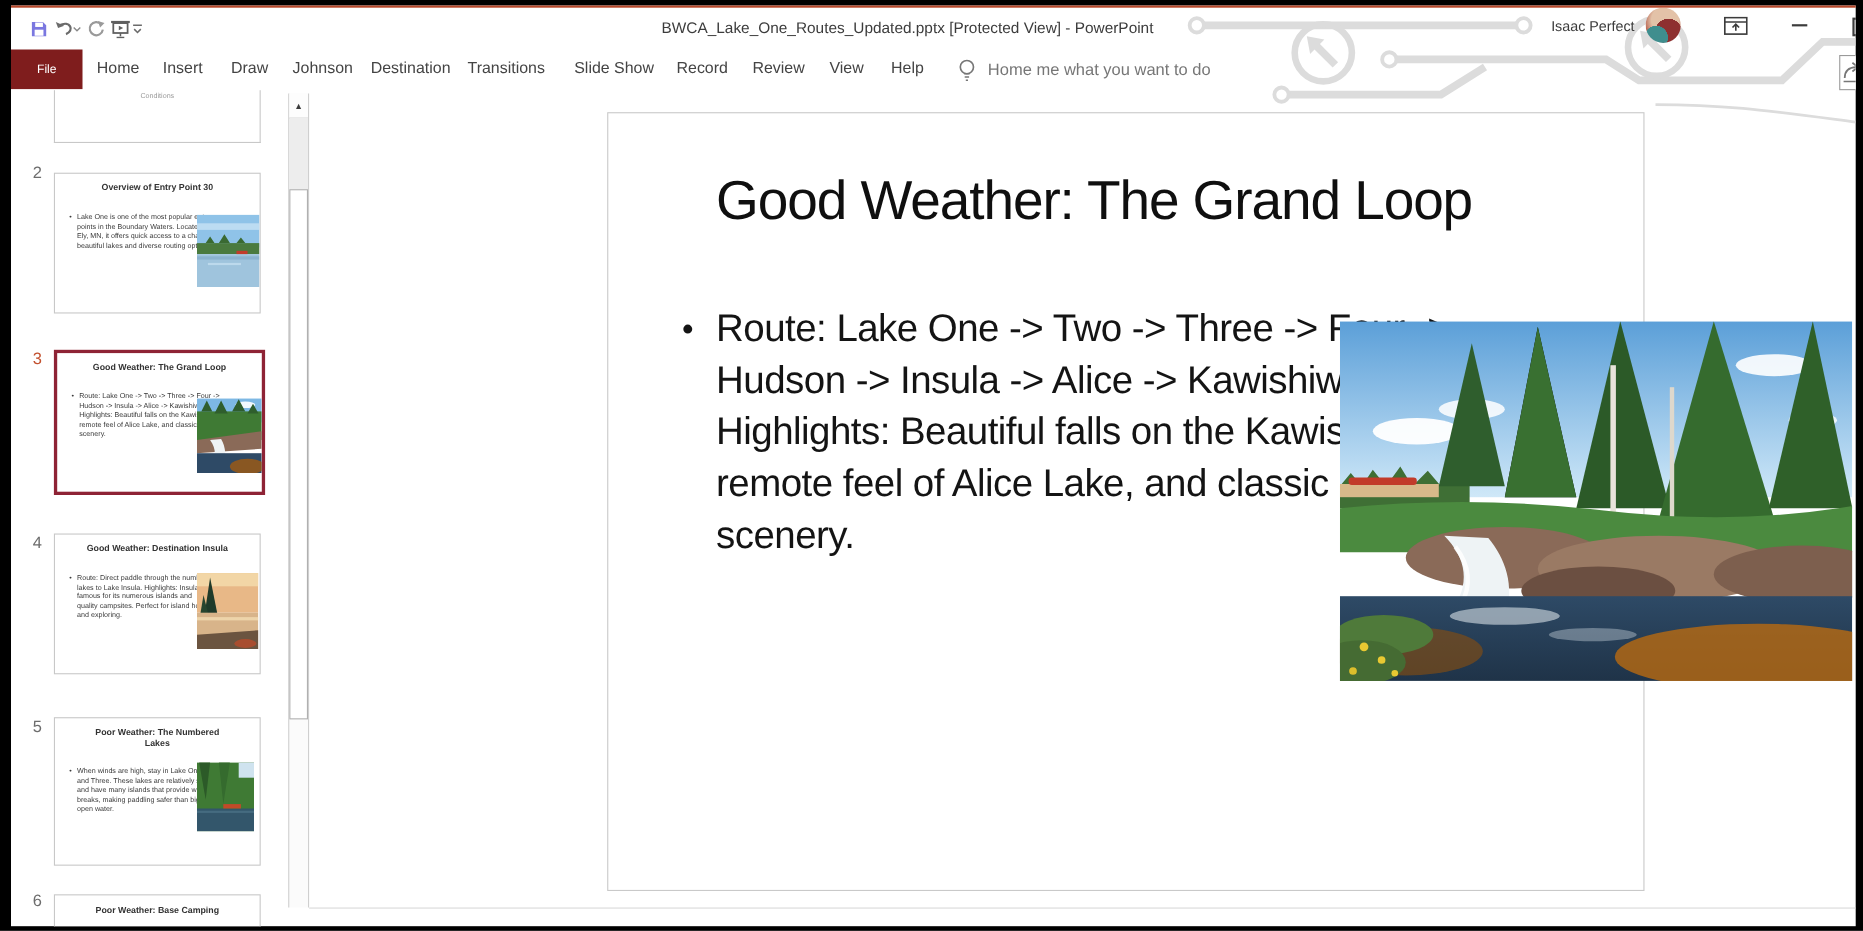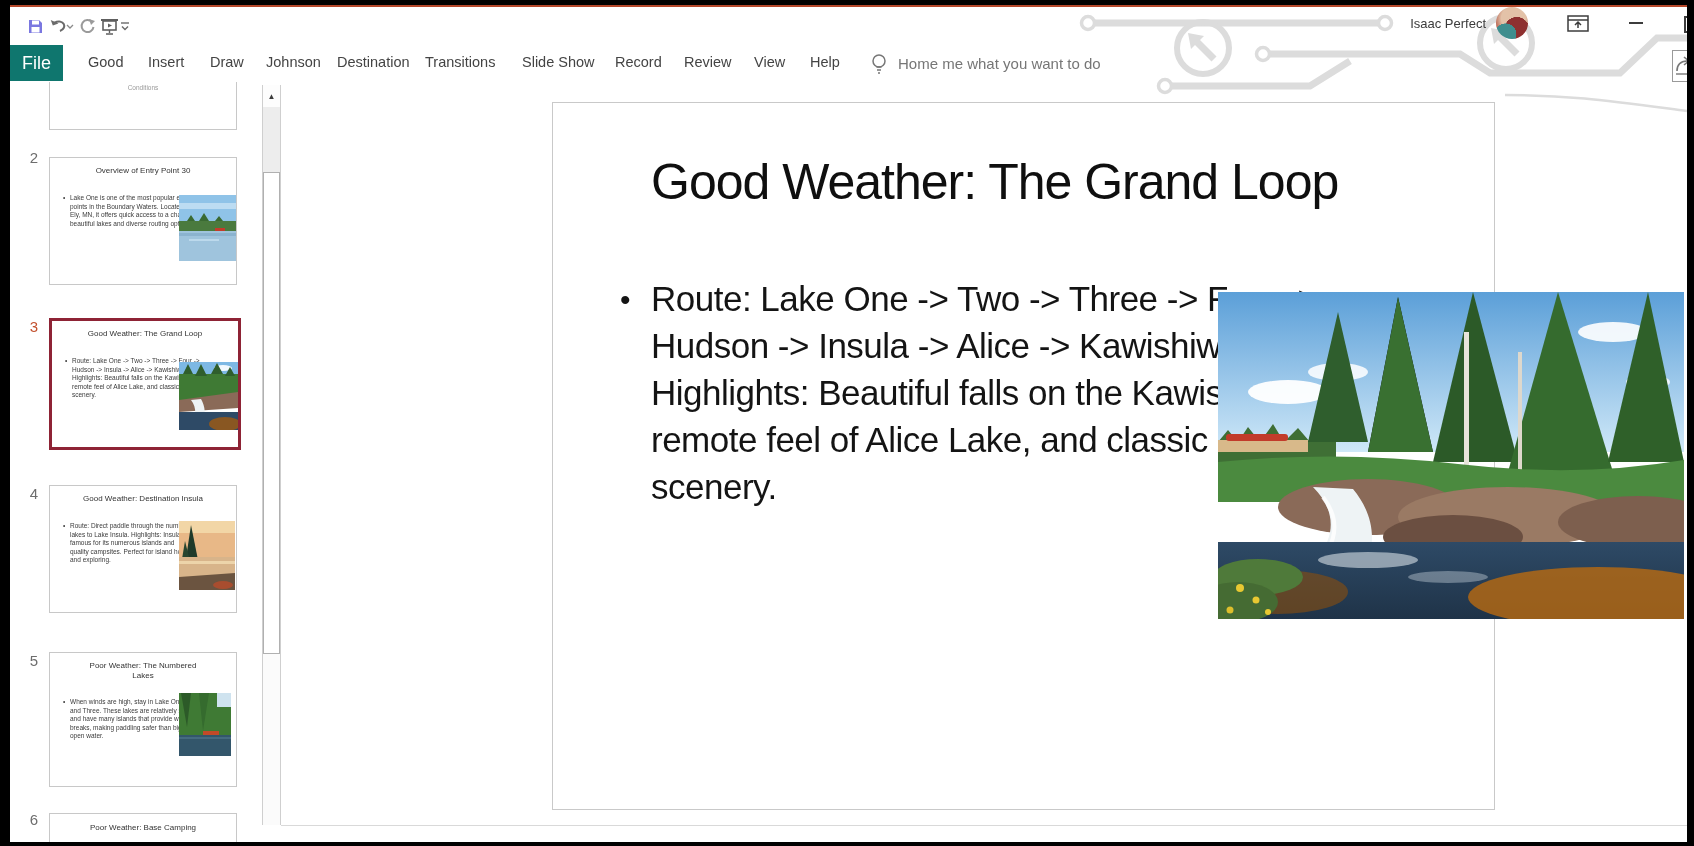--- a/index.html
+++ b/index.html
@@ -13,32 +13,32 @@
        font-size:14px;color:#3c3c3c;z-index:2;}
   .user-name{left:1290px;top:9px;width:186px;text-align:right;font-size:13px;color:#3b3b3b;z-index:3;}
   .avatar{left:1486px;top:0px;width:32px;height:32px;border-radius:50%;z-index:4;
        background:
          radial-gradient(circle at 30% 85%, #3f8e8e 0 30%, transparent 31%),
          radial-gradient(circle at 65% 70%, #8e3030 0 40%, transparent 41%),
          radial-gradient(circle at 55% 35%, #e3c2a8 0 45%, #b86452 70%, #6e2f2f 100%);}
   .qat-btn{top:8px;width:22px;height:22px;display:flex;align-items:center;justify-content:center;z-index:2;}
   .winctl{z-index:4;}
   
-  .file-tab{left:0;top:38px;width:53px;height:36px;background:#0f766e;color:#fff;
-       display:flex;align-items:center;justify-content:center;font-size:18px;z-index:3;}
+  .file-tab{left:0;top:38px;width:65px;height:36px;background:#7f1d1d;color:#fff;
+       display:flex;align-items:center;justify-content:center;font-size:11px;z-index:3;}
   .rtab{top:47px;height:22px;font-size:14.5px;color:#444;z-index:3;white-space:nowrap;}
   .tellme{left:888px;top:48px;font-size:15px;color:#767676;z-index:3;white-space:nowrap;}
   
   .circuit{left:1040px;top:2px;width:637px;height:125px;z-index:1;}
   
   .slidenum{left:12px;width:24px;text-align:center;font-size:15px;color:#6d6d6d;z-index:2;}
   .thumb{left:39px;width:186px;background:#fff;border:1px solid #c8c8c8;z-index:2;}
   .thumb.sel{border:3px solid #8E2335;}
   .thumb-title{position:absolute;left:4px;right:4px;top:8px;text-align:center;
-       font-size:8px;font-weight:400;color:#333;line-height:10px;}
+       font-size:8px;font-weight:700;color:#333;line-height:10px;}
   .thumb-line{position:absolute;left:20px;font-size:6.5px;color:#3a3a3a;line-height:8.5px;white-space:nowrap;}
   .thumb-bullet{position:absolute;left:13px;font-size:6.5px;color:#3a3a3a;}
   .thumb-photo{position:absolute;overflow:hidden;}
   
   .vscroll{left:252px;top:78px;width:19px;height:740px;background:#fbfbfb;
        border-left:1px solid #cfcfcf;border-right:1px solid #cfcfcf;z-index:2;box-sizing:border-box;}
   .vscroll .btn-up{position:absolute;left:0;top:0;width:17px;height:22px;background:#fdfdfd;
        border-bottom:1px solid #b8b8b8;display:flex;align-items:center;justify-content:center;
        font-size:8px;color:#3c3c3c;}
   .vscroll .track-top{position:absolute;left:0;top:22px;width:17px;height:65px;background:#ededed;}
@@ -112,40 +112,41 @@
       <path d="M9.5,12 L9.5,15 M6,16 H13" stroke="#5f5f5f" stroke-width="1.4"></path>
     </svg>
   </div>
   <div class="abs qat-btn" style="left:108px;width:14px">
     <svg width="10" height="12" viewBox="0 0 10 12">
       <path d="M1,3 H9" stroke="#6b6b6b" stroke-width="1.4"></path>
       <path d="M2,6.5 L5,9.5 L8,6.5" fill="none" stroke="#6b6b6b" stroke-width="1.4"></path>
     </svg>
   </div>
 
+  <div class="abs titlebar-title">BWCA_Lake_One_Routes_Updated.pptx [Protected View]  -  PowerPoint</div>
   <div class="abs user-name">Isaac Perfect</div>
   <div class="abs avatar"></div>
   <div class="abs winctl" style="left:1557px;top:8px">
     <svg width="22" height="17" viewBox="0 0 22 17">
       <rect x="1" y="1" width="20" height="15" fill="none" stroke="#3c3c3c" stroke-width="1.5"></rect>
       <path d="M1,5 H21" stroke="#3c3c3c" stroke-width="1.5"></path>
       <path d="M11,13 L11,7 M8,10 L11,7 L14,10" fill="none" stroke="#3c3c3c" stroke-width="1.5"></path>
     </svg>
   </div>
   <div class="abs winctl" style="left:1619px;top:15px;width:14px;border-top:2px solid #3c3c3c"></div>
   <div class="abs winctl" style="left:1674px;top:9px;width:14px;height:13px;border:2px solid #3c3c3c"></div>
   <div class="abs winctl" style="left:1662px;top:43px;width:24px;height:30px;border:1px solid #9a9a9a;background:#fff">
     <svg width="22" height="26" viewBox="0 0 22 26">
       <path d="M4,20 C4,12 9,10 15,10 M11,6 L16,10 L11,14" fill="none" stroke="#777" stroke-width="1.6"></path>
       <path d="M3,23 H16" stroke="#777" stroke-width="1.4"></path>
     </svg>
   </div>
 
   <div class="abs file-tab">File</div>
-  <div class="abs rtab" style="left:78px">Good</div>
+  <div class="abs rtab" style="left:78px">Home</div>
   <div class="abs rtab" style="left:138px">Insert</div>
   <div class="abs rtab" style="left:200px">Draw</div>
   <div class="abs rtab" style="left:256px">Johnson</div>
   <div class="abs rtab" style="left:327px">Destination</div>
   <div class="abs rtab" style="left:415px">Transitions</div>
   <div class="abs rtab" style="left:512px">Slide Show</div>
   <div class="abs rtab" style="left:605px">Record</div>
   <div class="abs rtab" style="left:674px">Review</div>
   <div class="abs rtab" style="left:744px">View</div>
   <div class="abs rtab" style="left:800px">Help</div>

